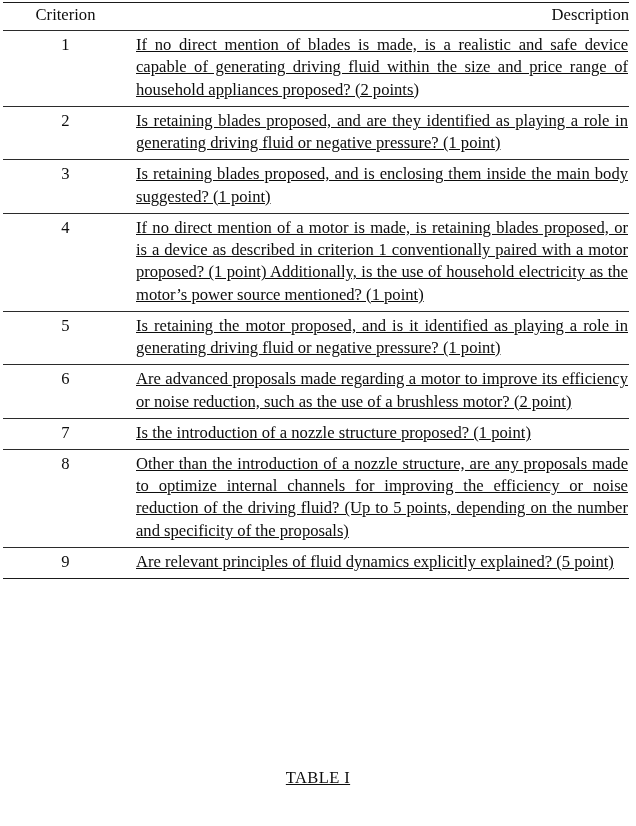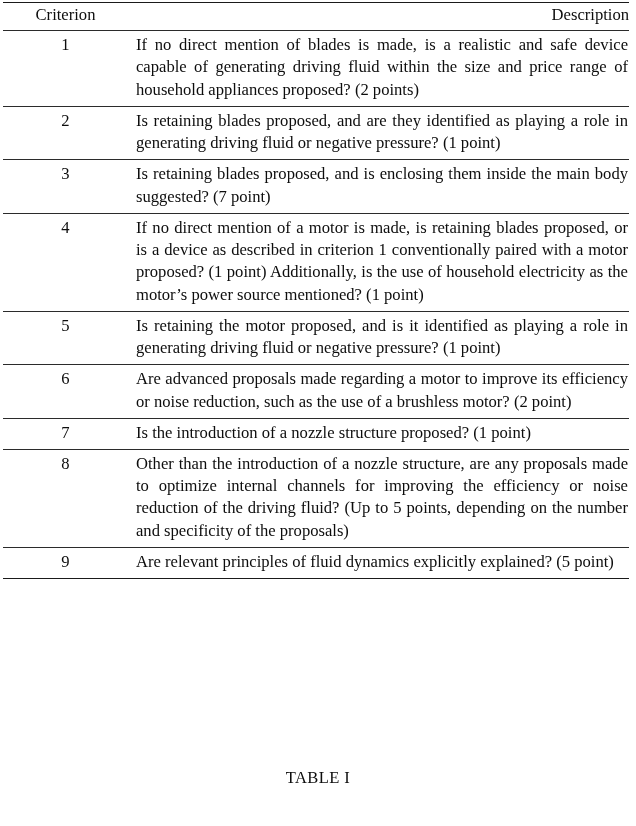--- a/index.html
+++ b/index.html
@@ -71,33 +71,35 @@
   td.num {
     text-align: center;
     vertical-align: top;
   }
   td.desc {
     text-align: justify;
     text-justify: inter-word;
     padding-left: 8px !important;
     padding-right: 1px !important;
     hyphens: none;
+    text-decoration: underline;
   }
   td.desc p {
     margin: 0;
     text-align: justify;
     text-align-last: left;
   }
 
   .caption {
     position: absolute;
     left: 0;
     right: 0;
     top: 768px;
     text-align: center;
+    text-decoration: underline;
   }
   .caption .table-number {
     font-size: 16.5px;
     letter-spacing: 0.4px;
     line-height: 1.2;
     margin-bottom: 10px;
   }
   .caption .table-title {
     font-size: 15px;
     font-variant: small-caps;
@@ -131,21 +133,21 @@
         </tr>
         <tr>
           <td class="num">2</td>
           <td class="desc">
               <p>Is retaining blades proposed, and are they identified as playing a role in generating driving fluid or negative pressure? (1 point)</p>
             </td>
         </tr>
         <tr>
           <td class="num">3</td>
           <td class="desc">
-              <p>Is retaining blades proposed, and is enclosing them inside the main body suggested? (7 point)</p>
+              <p>Is retaining blades proposed, and is enclosing them inside the main body suggested? (1 point)</p>
             </td>
         </tr>
         <tr>
           <td class="num">4</td>
           <td class="desc">
               <p>If no direct mention of a motor is made, is retaining blades proposed, or is a device as described in criterion 1 conventionally paired with a motor proposed? (1 point) Additionally, is the use of household electricity as the motor’s power source mentioned? (1 point)</p>
             </td>
         </tr>
         <tr>
           <td class="num">5</td>

